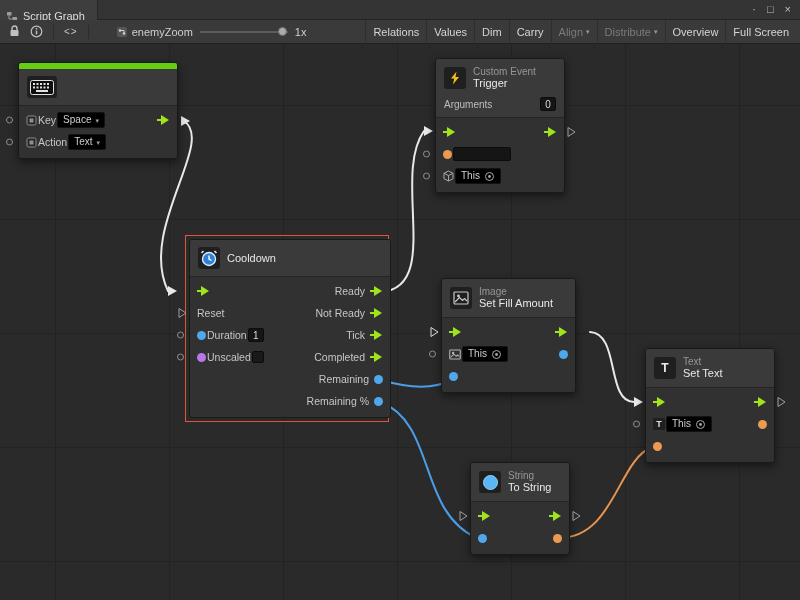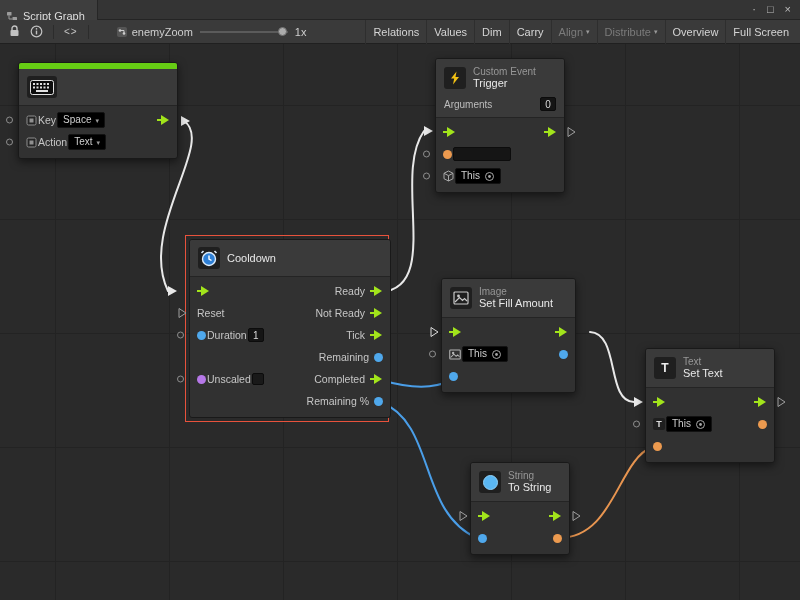--- a/index.html
+++ b/index.html
@@ -305,33 +305,33 @@
             <span class="oport"></span>
             <span class="dot b"></span>
             <span class="lbl">Duration</span>
             <span class="field">1</span>
             <span class="rgt">
                 <span class="lbl">Tick</span>
                 <span class="fa"></span>
               </span>
           </div>
           <div class="nrow">
-            <span class="rgt">
-                <span class="lbl">Remaining</span>
-                <span class="dot b"></span>
-              </span>
-          </div>
-          <div class="nrow">
             <span class="oport"></span>
             <span class="dot p"></span>
             <span class="lbl">Unscaled</span>
             <span class="checkbox"></span>
             <span class="rgt">
                 <span class="lbl">Completed</span>
                 <span class="fa"></span>
+              </span>
+          </div>
+          <div class="nrow">
+            <span class="rgt">
+                <span class="lbl">Remaining</span>
+                <span class="dot b"></span>
               </span>
           </div>
           <div class="nrow">
             <span class="rgt">
                 <span class="lbl">Remaining %</span>
                 <span class="dot b"></span>
               </span>
           </div>
         </div>
       </div>

